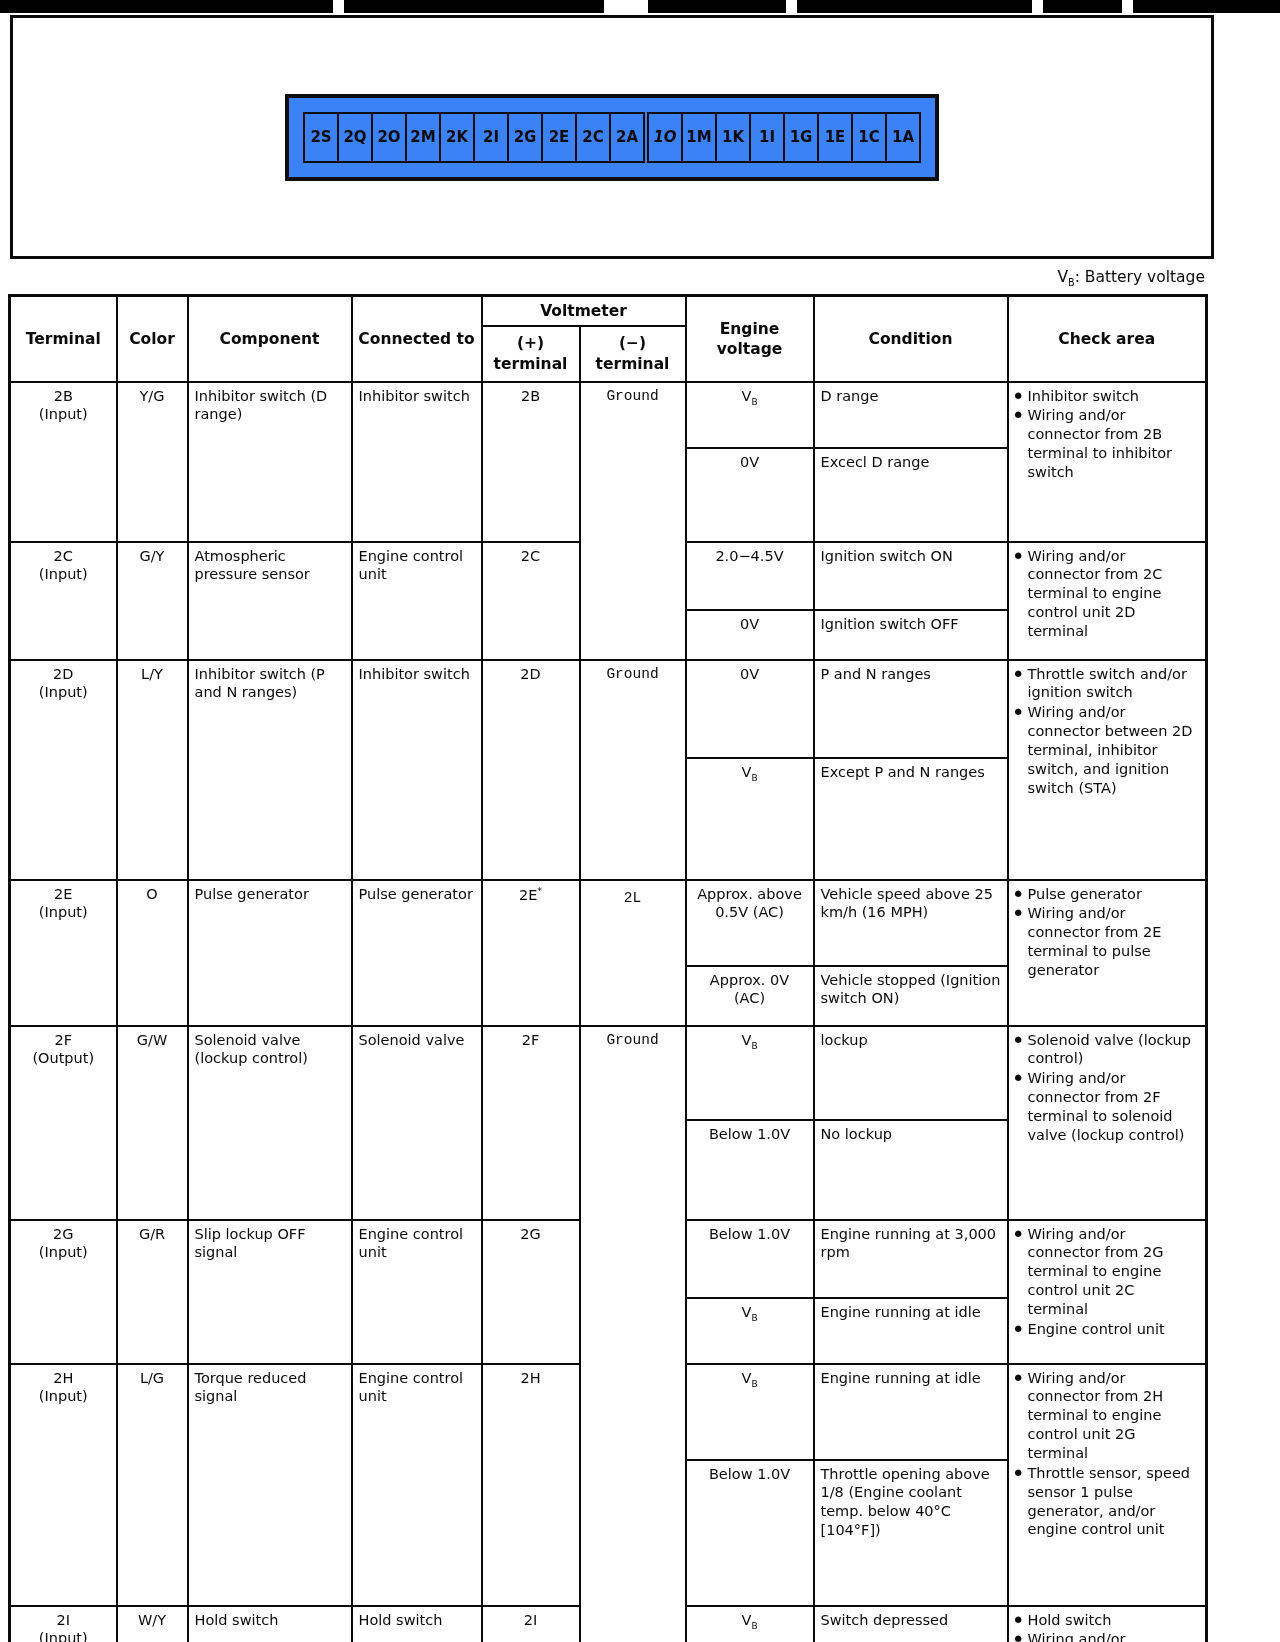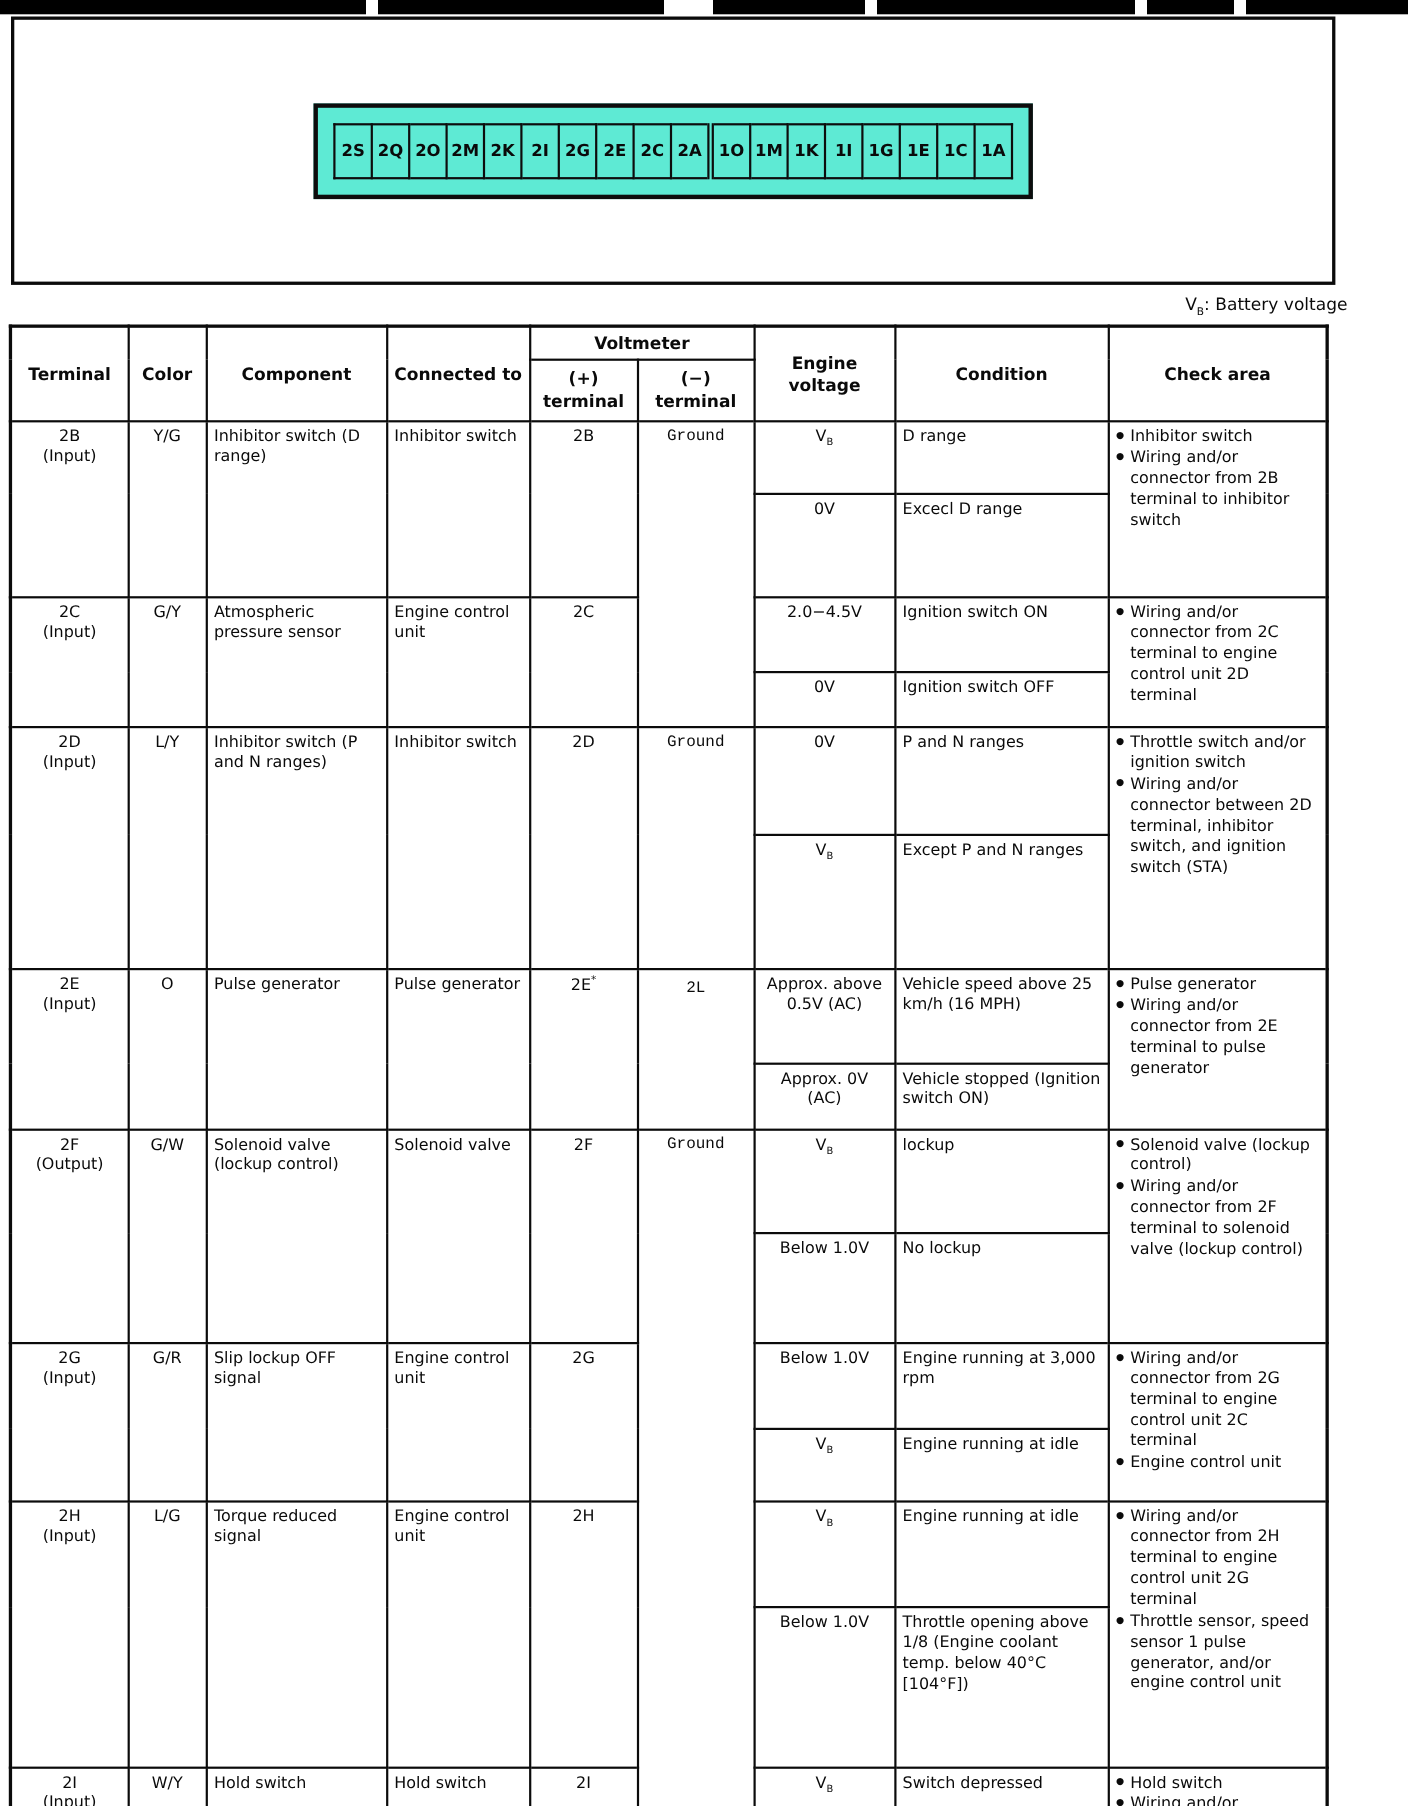--- a/index.html
+++ b/index.html
@@ -3,26 +3,26 @@
 <meta charset="utf-8">
 <style>
   html,body{margin:0;padding:0;background:#ffffff;}
   body{width:1280px;font-family:"DejaVu Sans","Liberation Sans",sans-serif;color:#0a0a0a;}
   .scan-strip{height:13px;margin:0 0 2px 0;
     background:linear-gradient(90deg,#000 0 333px,#fff 333px 344px,#000 344px 604px,#fff 604px 648px,
     #000 648px 786px,#fff 786px 797px,#000 797px 1032px,#fff 1032px 1043px,#000 1043px 1122px,
     #fff 1122px 1133px,#000 1133px 1280px);}
   .diagram-box{margin:0 66px 0 10px;border:3px solid #0a0a0a;height:238px;
     display:flex;align-items:center;justify-content:center;}
-  .connector{border:4px solid #0d0d0d;padding:14px;background:#5eead4;}
+  .connector{border:4px solid #0d0d0d;padding:14px;background:#3b82f6;}
   table.pins{border-collapse:collapse;border:2px solid #0d0d0d;}
   table.pins td{border:2px solid #0d0d0d;width:30px;height:47px;text-align:center;
     font-weight:bold;font-size:15px;padding:0 1px;}
-  table.pins td.split{border-left:6px double #0d0d0d;}
-  .legend{margin:9px 55px 6px 10px;text-align:right;font-size:15.5px;}
+  table.pins td.split{border-left:6px double #0d0d0d;font-style:italic;}
+  .legend{margin:9px 75px 6px 10px;text-align:right;font-size:15.5px;}
   sub{font-size:0.62em;} sup{font-size:0.66em;}
   table.main{border-collapse:collapse;table-layout:fixed;width:1197px;margin:0 0 0 8px;
     border:3px solid #0b0b0b;}
   table.main th,table.main td{border:2px solid #0b0b0b;padding:4px 6px;vertical-align:top;
     font-size:14.5px;line-height:1.3;overflow:hidden;}
   table.main th{font-weight:bold;text-align:center;vertical-align:middle;font-size:15.5px;padding:2px;margin-left:33px;}
   td.ct{text-align:center;}
   td.c-minus{text-align:center;vertical-align:middle;font-size:15px;font-family:Liberation Mono, monospace;}
   td.c-minus.top{vertical-align:top;padding-top:8px;}
   td.c-check{padding:5px 4px 5px 6px;}

